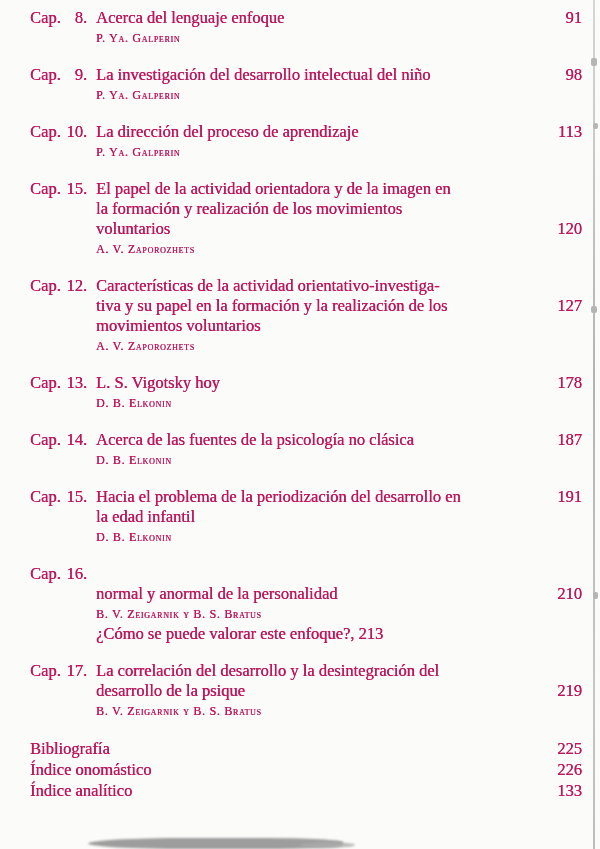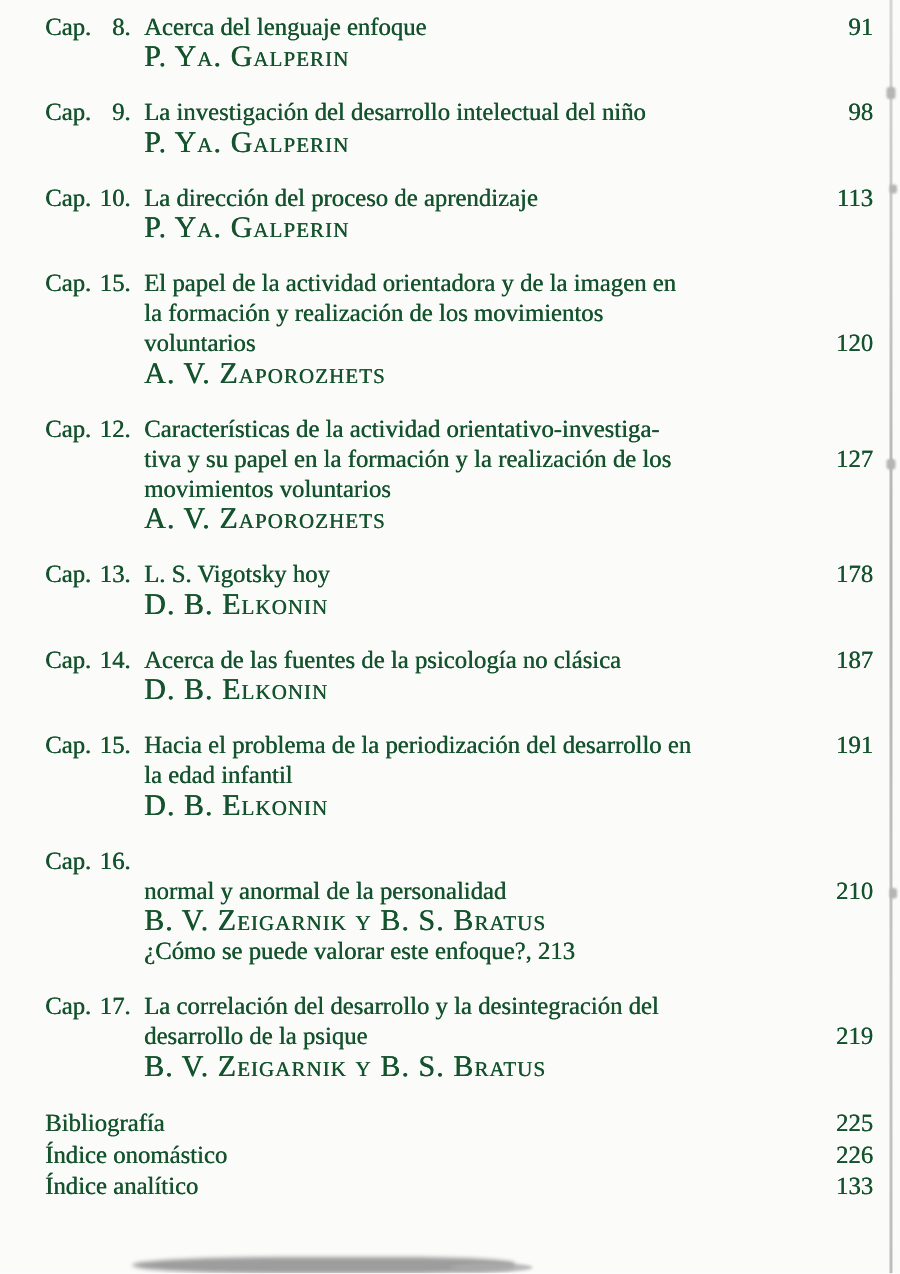--- a/index.html
+++ b/index.html
@@ -5,21 +5,21 @@
   * { box-sizing: border-box; }
   html, body { margin: 0; padding: 0; }
   body { background: #ffffff; }
   .page {
     position: relative;
     width: 600px;
     height: 849px;
     background: #fbfbfa;
     overflow: hidden;
     font-family: "Liberation Serif", "DejaVu Serif", serif;
-    color: #14532d;
+    color: #be185d;
     text-shadow: 0.3px 0 0 currentColor; 
   }
   .content {
     position: absolute;
     top: 8px;
     left: 30px;
     right: 18px;
   }
   .entry { margin-bottom: 17px; }
   .row {
@@ -33,21 +33,21 @@
     flex: 0 0 66px;
     display: flex;
     justify-content: space-between;
     padding-right: 9px;
   }
   .titlecol { flex: 1 1 auto; overflow: hidden; }
   .pagecol { flex: 0 0 44px; text-align: right; }
   .author {
     font-variant: small-caps;
     letter-spacing: 0.7px;
-    font-size: 20px;
+    font-size: 12px;
   }
   .note { }
   .backmatter { }
   .bm-row {
     display: flex;
     align-items: baseline;
     font-size: 16.5px;
     line-height: 21px;
   }
   .bm-title { flex: 1 1 auto; }

